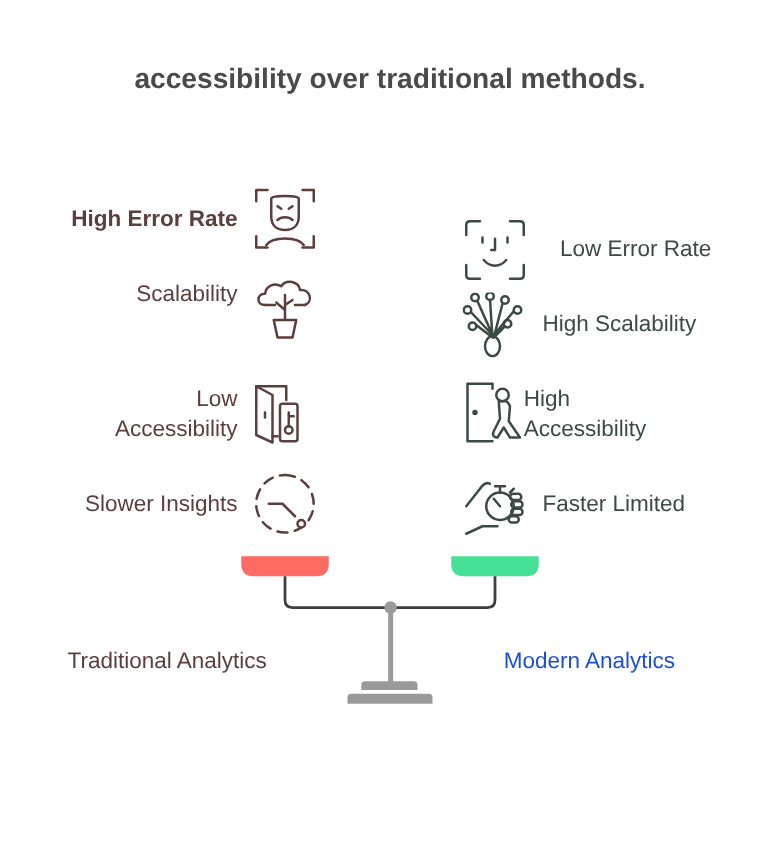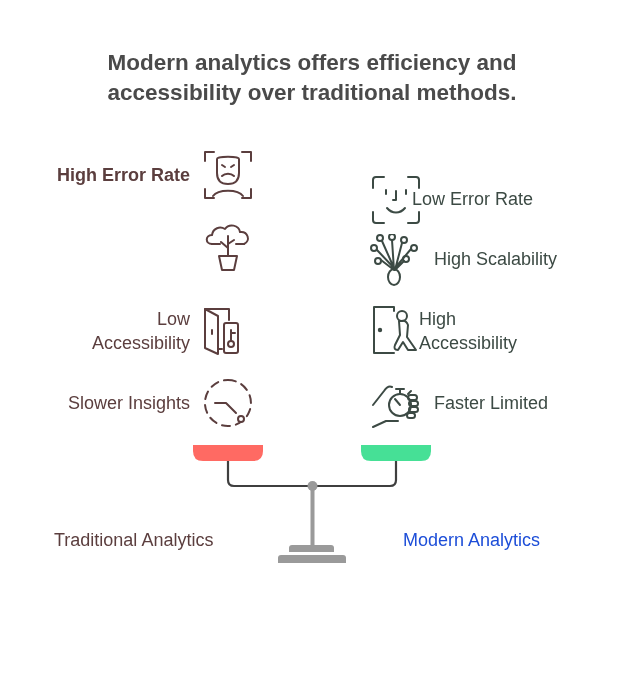--- a/index.html
+++ b/index.html
@@ -7,44 +7,44 @@
          font-family: "Liberation Sans", "DejaVu Sans", sans-serif; }
   .title { position: absolute; left: 0; top: 48px; width: 624px; text-align: center;
            font-weight: bold; font-size: 22.5px; line-height: 30px; color: #4a4a4a; }
   .title span { display: block; }
   .lbl { position: absolute; font-size: 18px; line-height: 24px; }
   .left { color: #5b3e3e; text-align: right; }
   .right { color: #3c4a44; text-align: left; }
   .icon { position: absolute; width: 52px; height: 52px; }
   .icon svg { width: 100%; height: 100%; display: block; }
   .scale { position: absolute; left: 0; top: 0; width: 624px; height: 684px; pointer-events: none; }
-  .bottom-label { position: absolute; font-size: 18px; line-height: 24px; margin-top: 12px; }
+  .bottom-label { position: absolute; font-size: 18px; line-height: 24px; }
 </style>
 </head>
 <body>
 
 <div class="title">
-  <span>Modern analytics offers efficiency and</span>
   <span>accessibility over traditional methods.</span>
 </div>
 
 <div class="lbl left" style="right:434px; top:163px;font-weight:bold;">
   <span>High Error Rate</span>
 </div>
 <div class="icon" style="left:202px; top:149px; width:52px; height:52px;">
   <svg viewBox="0 0 52 52" fill="none" stroke="#5b3e3e" stroke-width="2" stroke-linecap="round" stroke-linejoin="round">
     <path d="M3 12 V3 H12 M40 3 H49 V12 M3 40 V49 H12 M40 49 H49 V40"></path>
     <path d="M15 10 C15 7 37 7 37 10 V24 C37 32 32 35 26 35 C20 35 15 32 15 24 Z"></path>
     <path d="M20 16 L23 18 M32 16 L29 18"></path>
     <path d="M20 27 C23 24 29 24 32 27"></path>
     <path d="M11 47 C16 40 36 40 41 47"></path>
   </svg>
 </div>
 
 <div class="lbl left" style="right:434px; top:223px;">
+  <div>Scalability</div>
 </div>
 <div class="icon" style="left:202px; top:222px;">
   <svg viewBox="0 0 52 52" fill="none" stroke="#5b3e3e" stroke-width="2" stroke-linecap="round" stroke-linejoin="round">
     <path d="M10 22 C3 22 3 13 10 13 C11 6 18 4 23 7 C27 1 37 3 38 10 C46 9 49 19 42 22"></path>
     <path d="M10 22 H18 M34 22 H42"></path>
     <path d="M26 34 V14 M26 26 L19 20 M26 22 L32 18"></path>
     <path d="M17 34 H35 L32 48 H20 Z"></path>
   </svg>
 </div>
 
@@ -76,21 +76,21 @@
 </div>
 
 <div class="icon" style="left:370px; top:174px;">
   <svg viewBox="0 0 52 52" fill="none" stroke="#3c4a44" stroke-width="2" stroke-linecap="round" stroke-linejoin="round">
     <path d="M3 14 V6 Q3 3 6 3 H14 M38 3 H46 Q49 3 49 6 V14 M3 38 V46 Q3 49 6 49 H14 M38 49 H46 Q49 49 49 46 V38"></path>
     <path d="M16 16 V20 M36 16 V20"></path>
     <path d="M26 17 V26 H23"></path>
     <path d="M17 34 C22 40 30 40 35 34"></path>
   </svg>
 </div>
-<div class="lbl right" style="left:412px; top:187px;">
+<div class="lbl right" style="left:448px; top:187px;">
   <span>Low Error Rate</span>
 </div>
 
 <div class="icon" style="left:370px; top:234px;">
   <svg viewBox="0 0 52 52" fill="none" stroke="#3c4a44" stroke-width="2" stroke-linecap="round" stroke-linejoin="round">
     <circle cx="10" cy="4" r="3"></circle>
       <circle cx="22" cy="3" r="3"></circle>
       <circle cx="34" cy="6" r="3"></circle>
     <circle cx="4" cy="14" r="3"></circle>
       <circle cx="44" cy="14" r="3"></circle>

